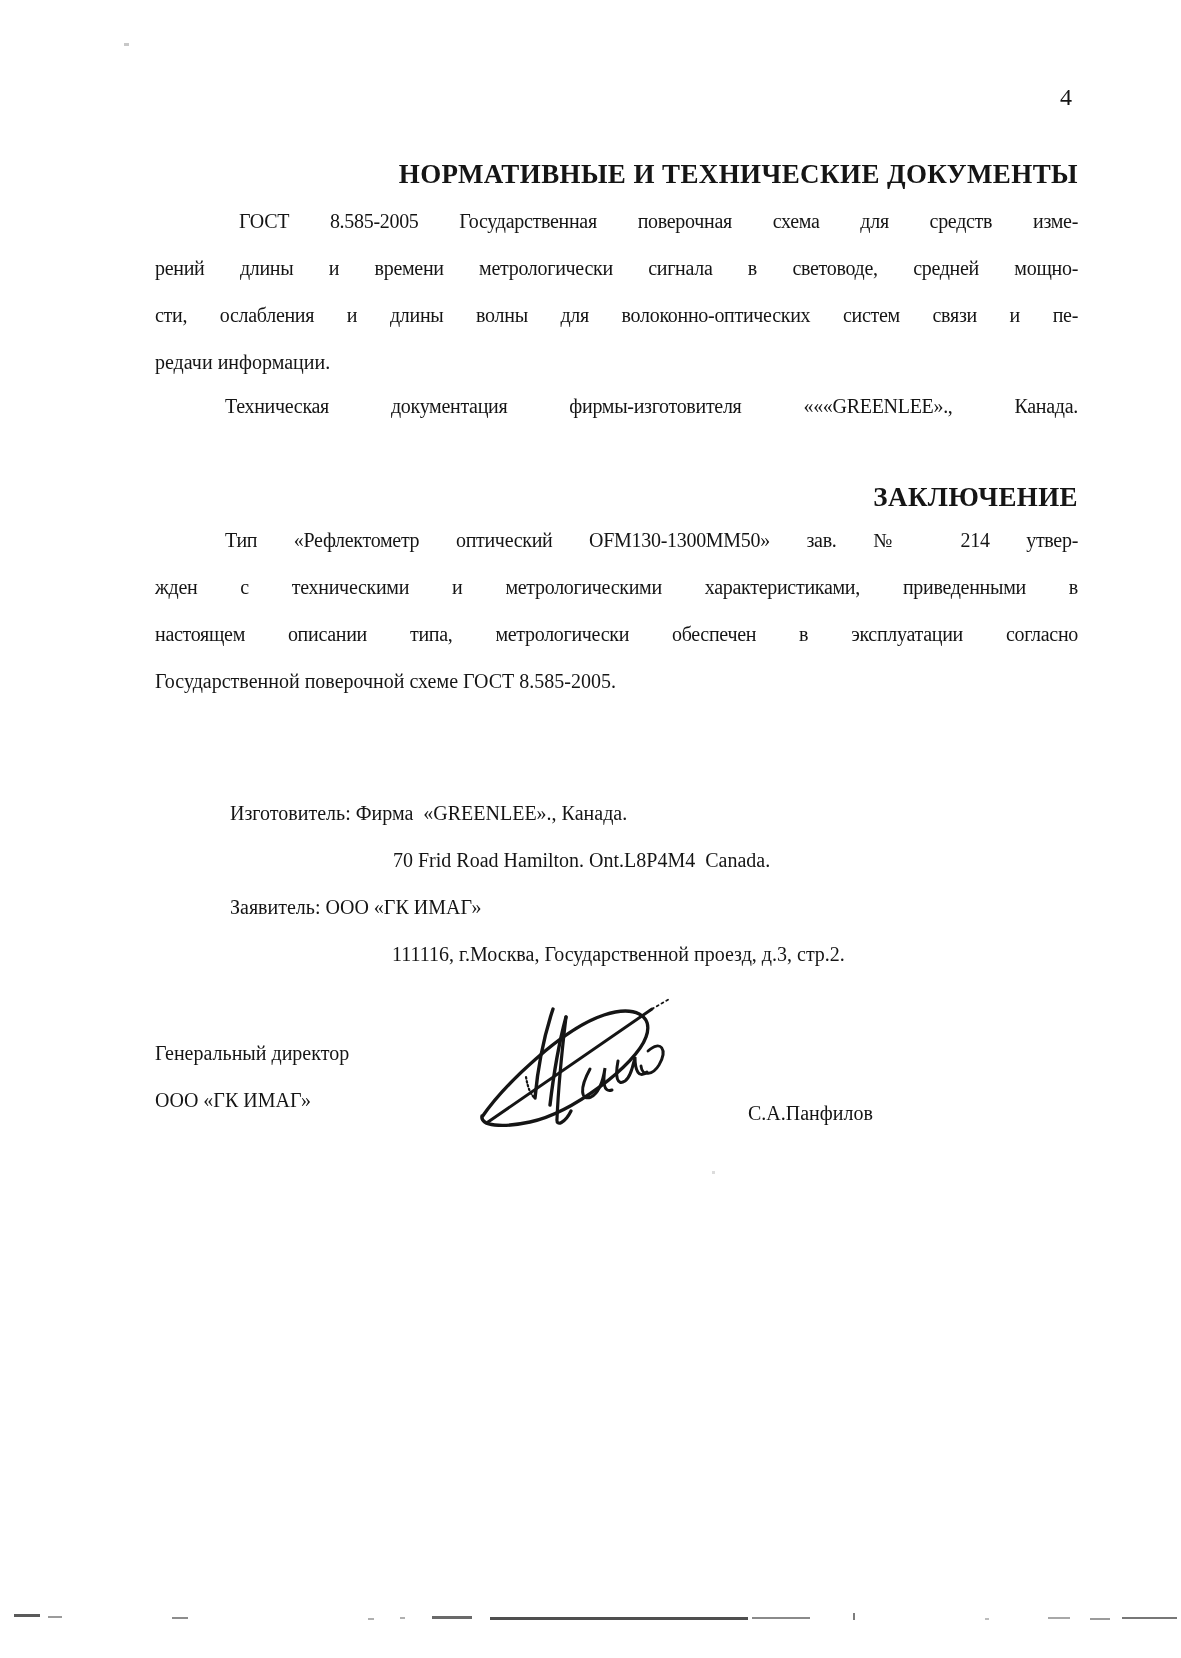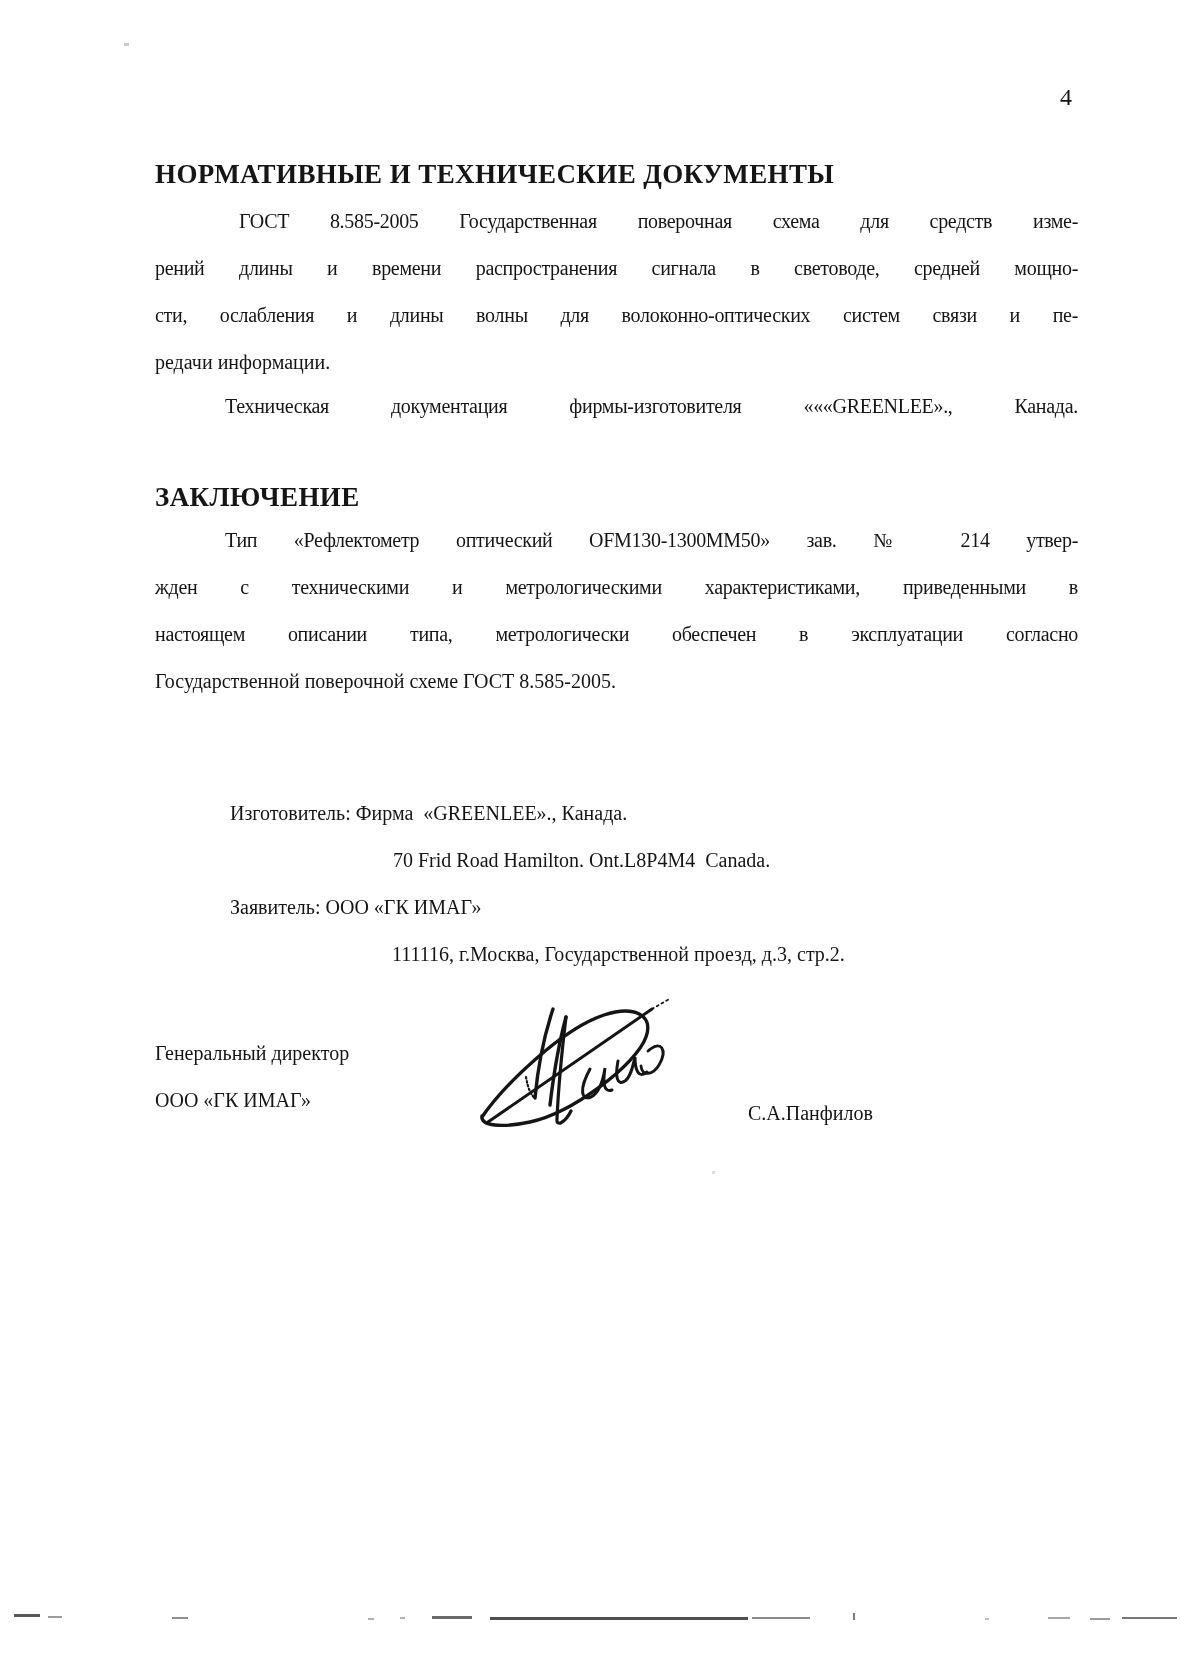--- a/index.html
+++ b/index.html
@@ -22,21 +22,21 @@
     left:155px;
     width:923px;
     text-align:justify;
     text-align-last:justify;
     letter-spacing:-0.3px;
   }
   .leftline{ white-space:pre; }
   .heading{
     left:155px;
     width:923px;
-    text-align:left;
+    text-align:right;
     font-weight:bold;
     font-size:27px;
     letter-spacing:0.4px;
   }
   .pagenum{ font-size:24px; }
   .indent84{ padding-left:84px; }
   .indent70{ padding-left:70px; }
   .sig{ position:absolute; left:468px; top:993px; }
   .artifact{ position:absolute; background:#777; }
   .speck{ position:absolute; background:#9a9a9a; }
@@ -47,21 +47,21 @@
 <div id="page">
 
   <div class="line pagenum" style="left:1060px; top:84px;">4</div>
 
   <div class="speck" style="left:124px; top:43px; width:5px; height:3px; opacity:.55;"></div>
   <div class="speck" style="left:712px; top:1171px; width:3px; height:3px; opacity:.35;"></div>
 
   <div class="line heading" style="top:159px;">НОРМАТИВНЫЕ И ТЕХНИЧЕСКИЕ ДОКУМЕНТЫ</div>
 
   <div class="line just indent84" style="top:210px;">ГОСТ 8.585-2005 Государственная поверочная схема для средств изме-</div>
-  <div class="line just" style="top:257px;">рений длины и времени распространения сигнала в световоде, средней мощно-</div>
+  <div class="line just" style="top:257px;">рений длины и времени метрологически сигнала в световоде, средней мощно-</div>
   <div class="line just" style="top:304px;">сти, ослабления и длины волны для волоконно-оптических систем связи и пе-</div>
   <div class="line leftline" style="left:155px; top:351px;">редачи информации.</div>
 
   <div class="line just indent70" style="top:395px;">Техническая документация фирмы-изготовителя «««GREENLEE»., Канада.</div>
 
   <div class="line heading" style="top:482px;">ЗАКЛЮЧЕНИЕ</div>
 
   <div class="line just indent70" style="top:529px;">Тип «Рефлектометр оптический OFM130-1300MM50» зав. № 214 утвер-</div>
   <div class="line just" style="top:576px;">жден с техническими и метрологическими характеристиками, приведенными в</div>
   <div class="line just" style="top:623px;">настоящем описании типа, метрологически обеспечен в эксплуатации согласно</div>

